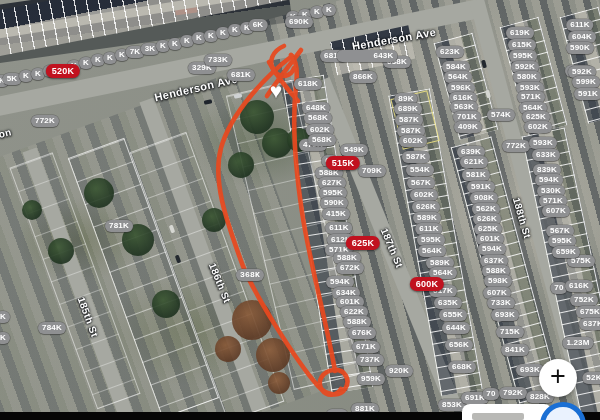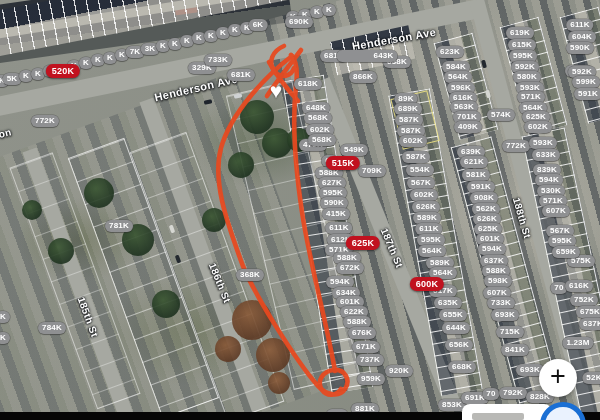--- a/index.html
+++ b/index.html
@@ -196,21 +196,21 @@
       <span class="pill" style="left: 354px; top: 312px;">622K</span>
       <span class="pill" style="left: 357px; top: 322px;">588K</span>
       <span class="pill" style="left: 362px; top: 333px;">676K</span>
       <span class="pill" style="left: 366px; top: 347px;">671K</span>
       <span class="pill" style="left: 370px; top: 360px;">737K</span>
       <span class="pill" style="left: 399px; top: 371px;">920K</span>
       <span class="pill" style="left: 371px; top: 379px;">959K</span>
       <span class="pill" style="left: 365px; top: 409px;">881K</span>
       <span class="pill" style="left: 337px; top: 415px;">756</span>
       <span class="pill" style="left: 119px; top: 226px;">781K</span>
-      <span class="pill" style="left: 250px; top: 275px;">368K</span>
+      <span class="pill" style="left: 250px; top: 275px; font-family: Liberation Mono, monospace;">368K</span>
       <span class="pill" style="left: 52px; top: 328px;">784K</span>
       <span class="pill" style="left: 3px; top: 317px;">K</span>
       <span class="pill" style="left: 3px; top: 338px;">K</span>
       <span class="pill" style="left: 406px; top: 99px;">89K</span>
       <span class="pill" style="left: 408px; top: 109px;">689K</span>
       <span class="pill" style="left: 409px; top: 120px;">587K</span>
       <span class="pill" style="left: 411px; top: 131px;">587K</span>
       <span class="pill" style="left: 413px; top: 141px;">602K</span>
       <span class="pill" style="left: 416px; top: 157px;">587K</span>
       <span class="pill" style="left: 420px; top: 170px;">554K</span>

